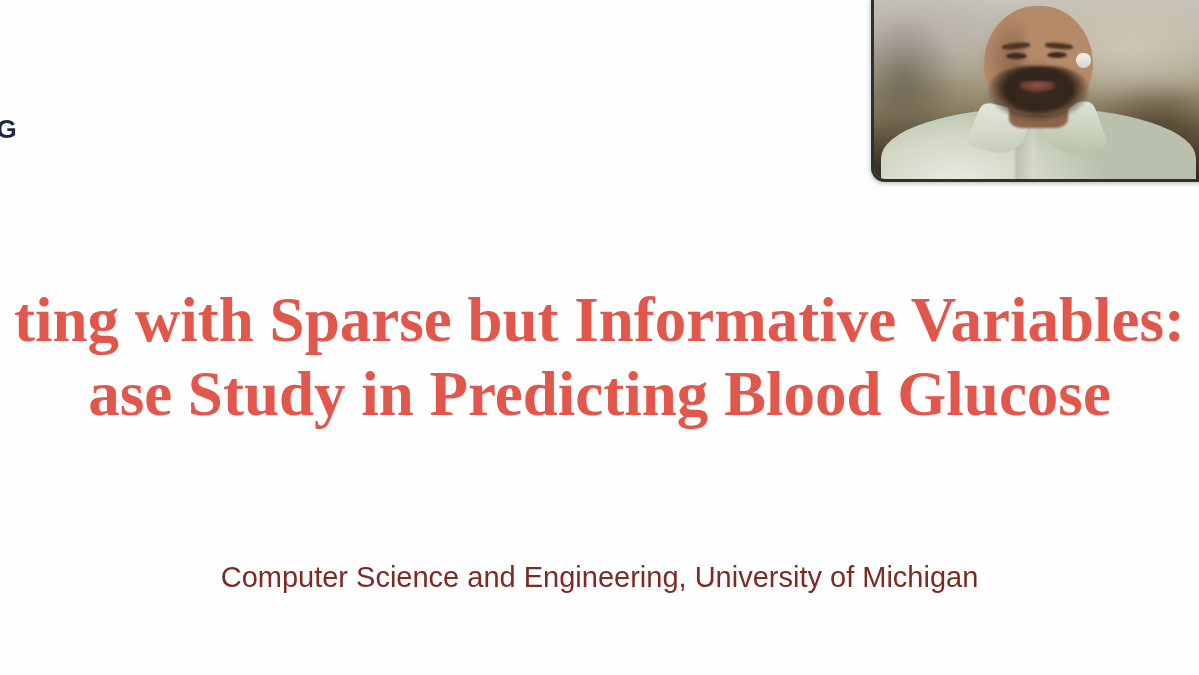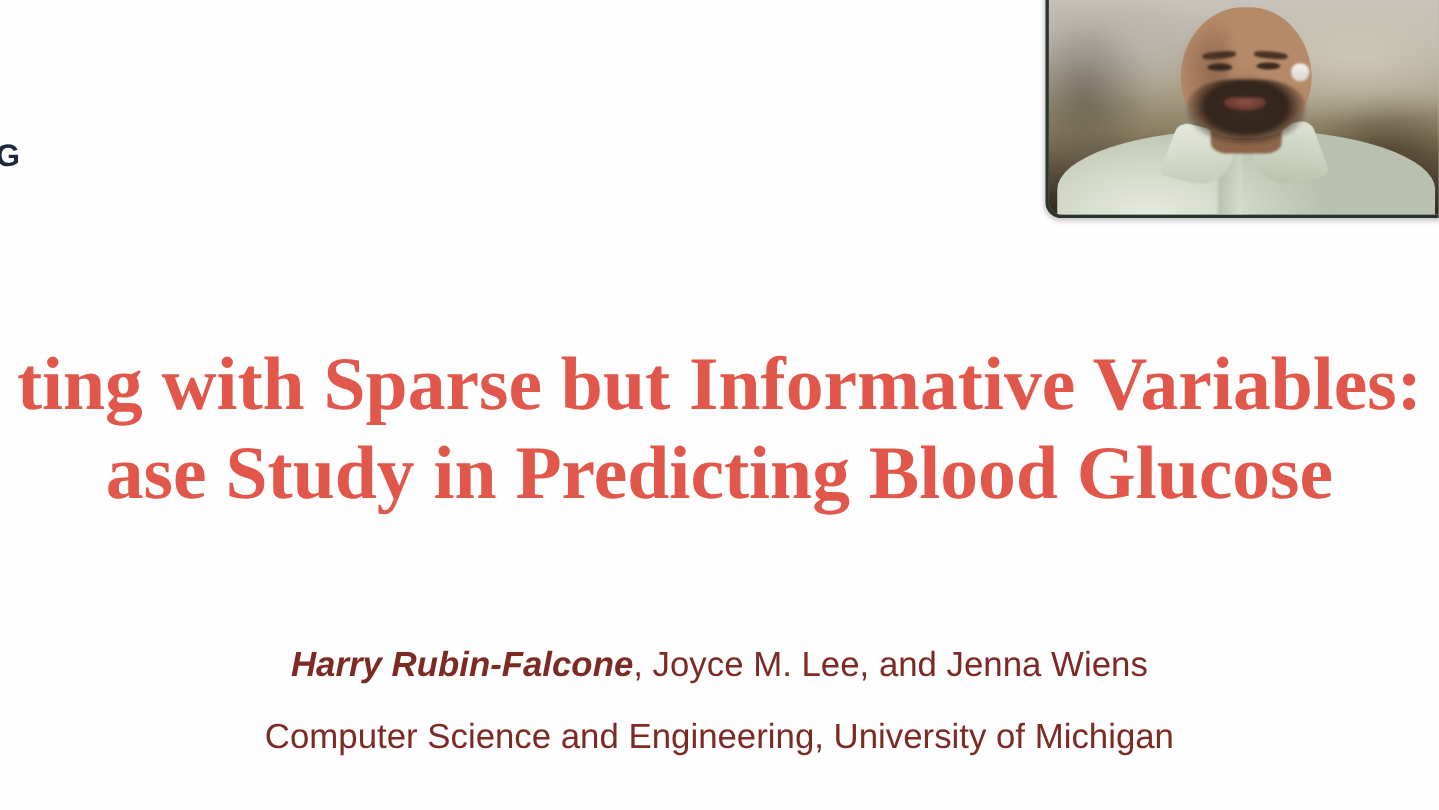--- a/index.html
+++ b/index.html
@@ -350,21 +350,20 @@
     <div class="logo-rule"></div>
     <div class="logo-univ">GAN</div>
   </div>
 
   <div id="slide-title">
     <span class="title-line">ting with Sparse but Informative Variables:</span>
     <span class="title-line">ase Study in Predicting Blood Glucose</span>
   </div>
 
   <div id="author-block">
-    <span class="author-line"><span class="author-presenter">Harry Rubin-Falcone</span><span>, Joyce M. Lee, and Jenna Wiens</span></span>
     <span class="affiliation-line">Computer Science and Engineering, University of Michigan</span>
   </div>
 
   <div id="webcam-overlay">
     <div id="webcam-video">
       <div class="bg-blob-left"></div>
       <div class="bg-blob-right"></div>
       <div id="webcam-person">
         <div class="shirt"></div>
         <div class="shirt-placket"></div>

